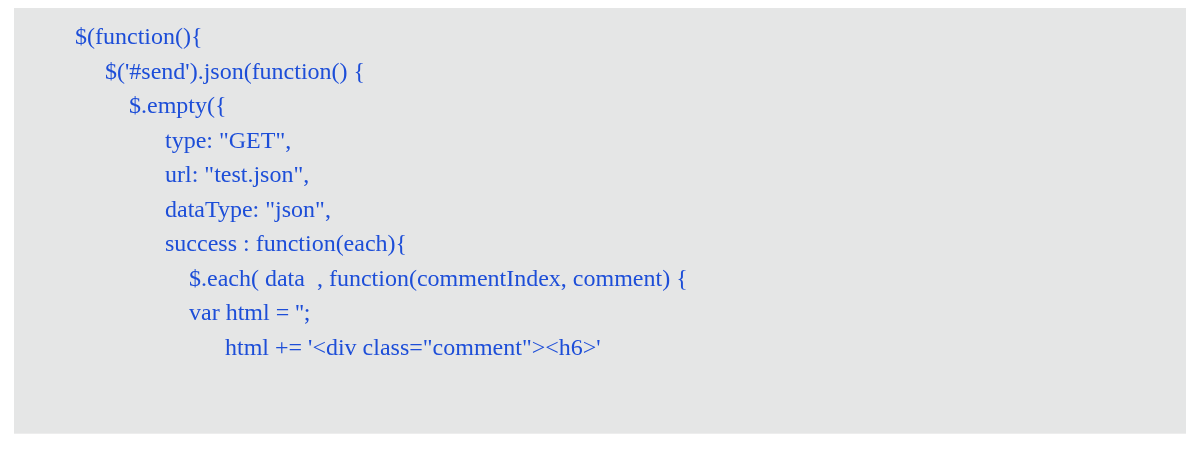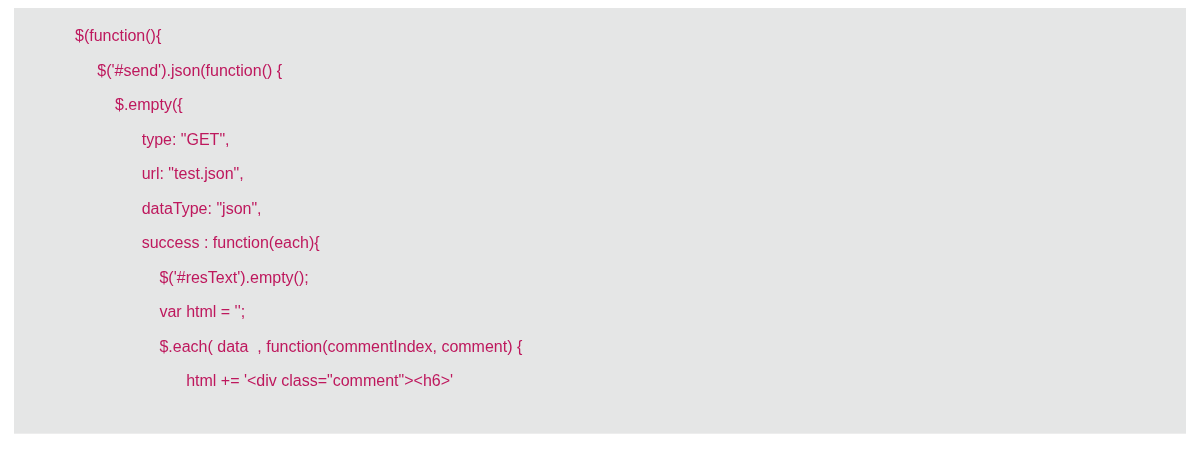--- a/index.html
+++ b/index.html
@@ -22,38 +22,37 @@
     top: 8px;
     width: 1172px;
     height: 426px;
     background: #e5e6e6;
     box-sizing: border-box;
     padding: 11px 0 0 61px;
     overflow: hidden;
     border-bottom: 1px solid #ededed;
   }
   .code-line {
-    font-family: Liberation Sans, sans-serif;
-    font-size: 16px;
+    font-family: Liberation Serif, serif;
+    font-size: 24px;
     line-height: 34.5px;
-    color: #be185d;
+    color: #1d4ed8;
     white-space: pre;
     letter-spacing: 0;
   }
 </style>
 </head>
 <body>
 
 <div class="page">
   <div class="code-panel">
     <div class="code-line">$(function(){</div>
     <div class="code-line">     $('#send').json(function() {</div>
     <div class="code-line">         $.empty({</div>
     <div class="code-line">               type: "GET",</div>
     <div class="code-line">               url: "test.json",</div>
     <div class="code-line">               dataType: "json",</div>
     <div class="code-line">               success : function(each){</div>
-    <div class="code-line">                   $('#resText').empty();</div>
+    <div class="code-line">                   $.each( data  , function(commentIndex, comment) {</div>
     <div class="code-line">                   var html = '';</div>
-    <div class="code-line">                   $.each( data  , function(commentIndex, comment) {</div>
     <div class="code-line">                         html += '&lt;div class="comment"&gt;&lt;h6&gt;'</div>
   </div>
 </div>
 
 </body></html>

